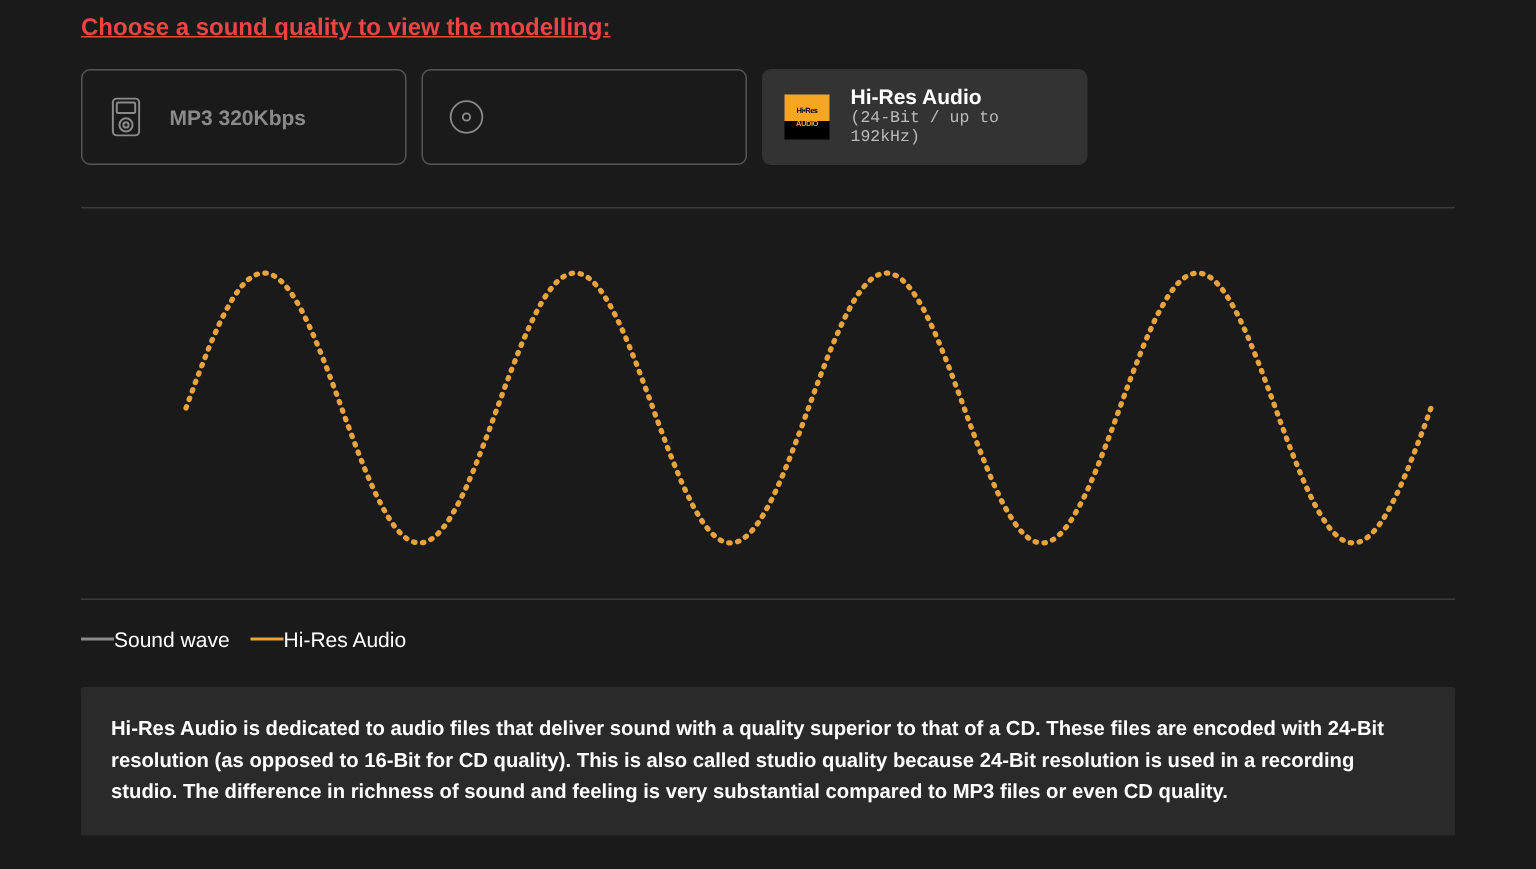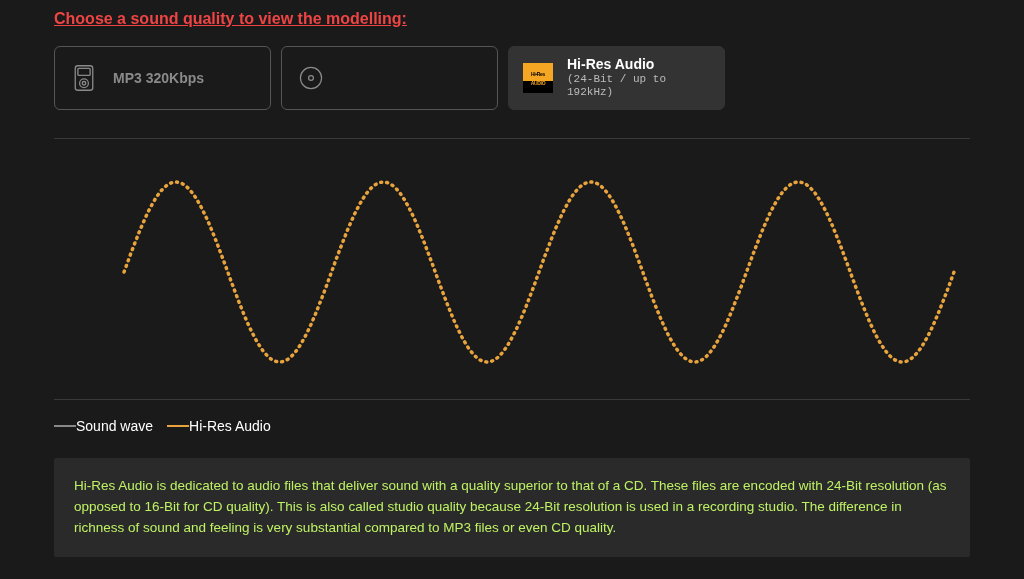--- a/index.html
+++ b/index.html
@@ -91,21 +91,22 @@
       width: 22px; height: 2px; display:inline-block;
     }
     .legend-grey { background: #888888; }
     .legend-orange { background: #e8a33d; }
     .desc-box {
       background: #2a2a2a;
       border-radius: 2px;
       padding: 18px 20px;
       font-size: 13.5px;
       line-height: 1.55;
-      color: #bef264;
+      color: #ffffff;
+      font-weight: bold;
     }
   </style>
 </head>
 <body>
 
 <div class="heading">Choose a sound quality to view the modelling:</div>
 
 <div class="tabs">
   <div class="tab">
     <span class="tab-icon">

